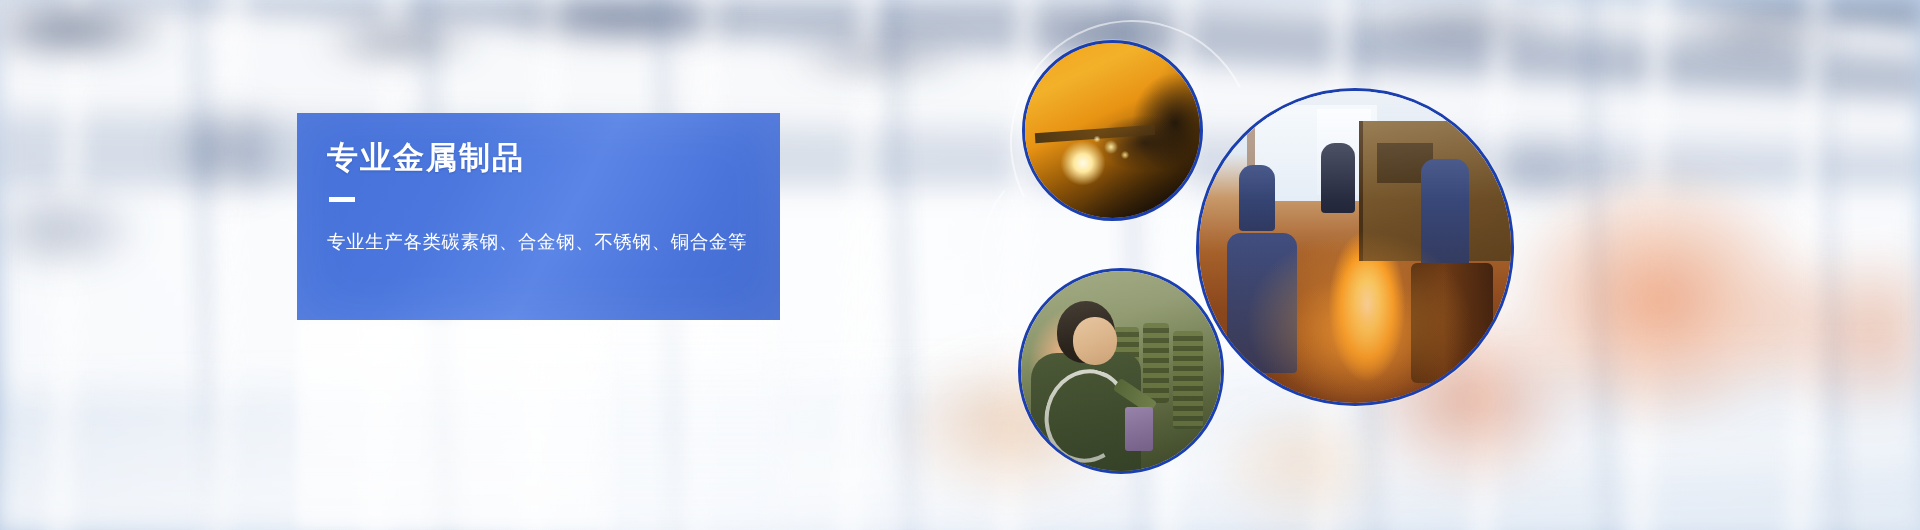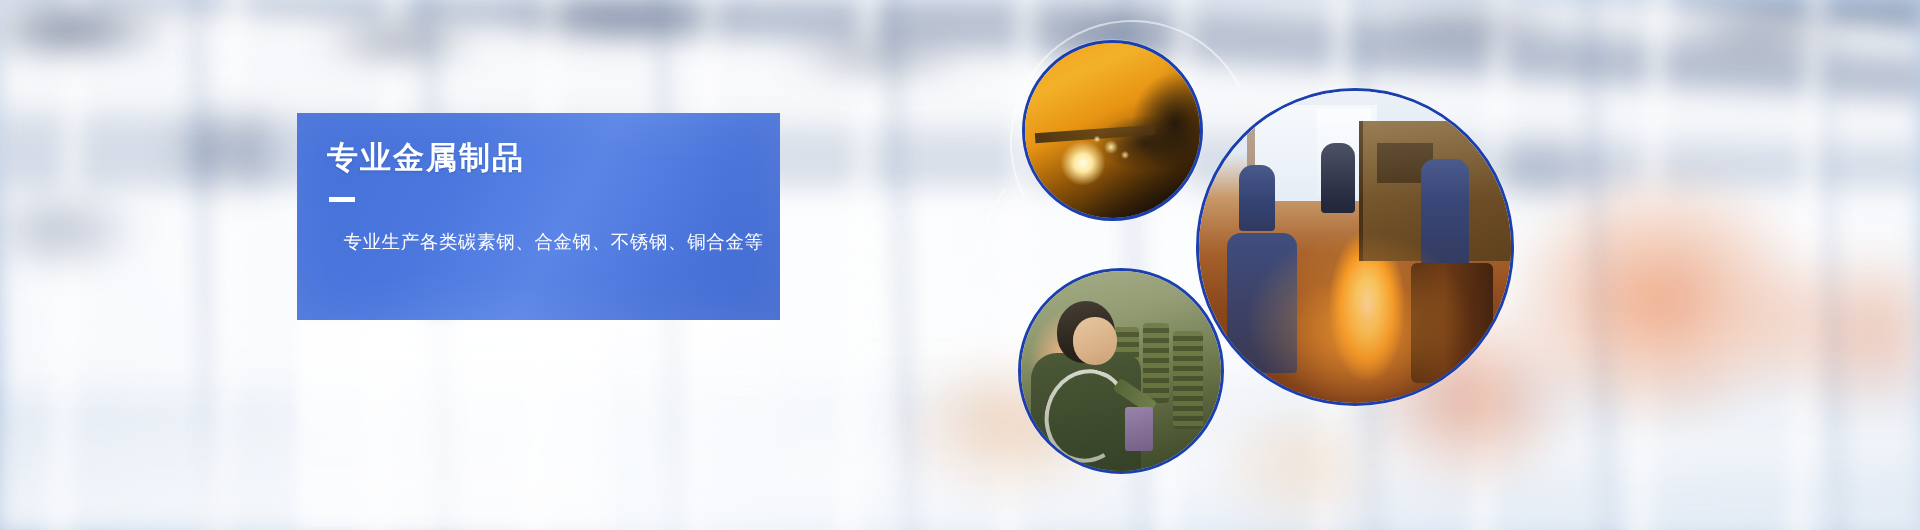--- a/index.html
+++ b/index.html
@@ -145,21 +145,20 @@
     background: #ffffff;
     margin: 22px 0 0 2px;
   }
   .subtext {
     color: #ffffff;
     font-size: 18.5px;
     line-height: 1.55;
     letter-spacing: 0.6px;
     margin: 26px 0 0 0;
     white-space: nowrap;
-    text-align: center;
   }
   .subtext .line { display: block; }
 
   
   .circle {
     position: absolute;
     border-radius: 50%;
     border: 3px solid #1b3faf;
     overflow: hidden;
     box-shadow: 0 0 0 1px rgba(255,255,255,0.25);

